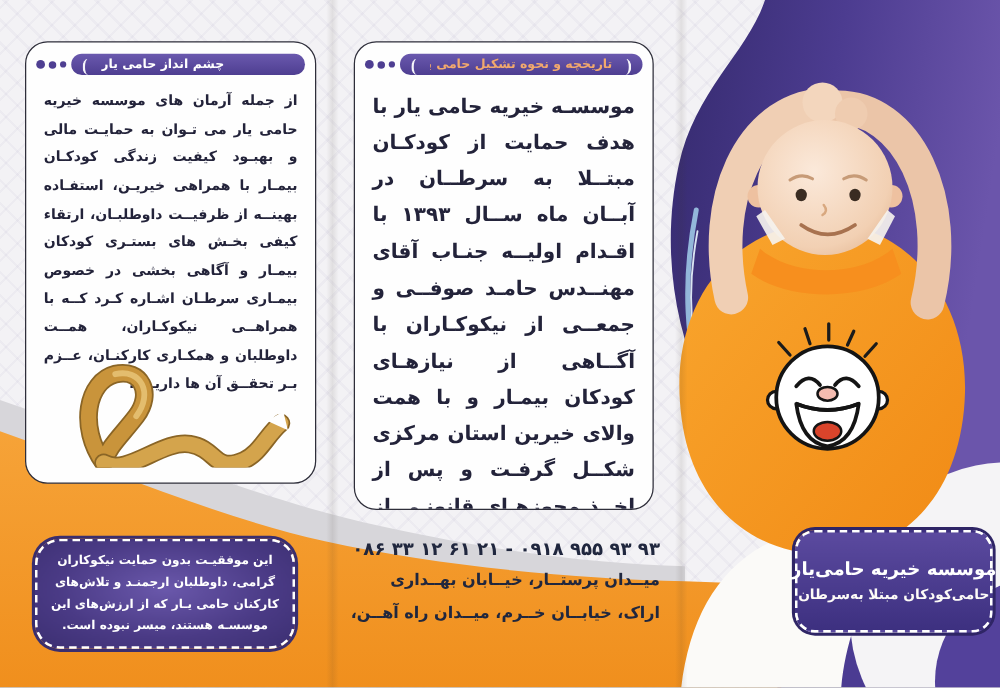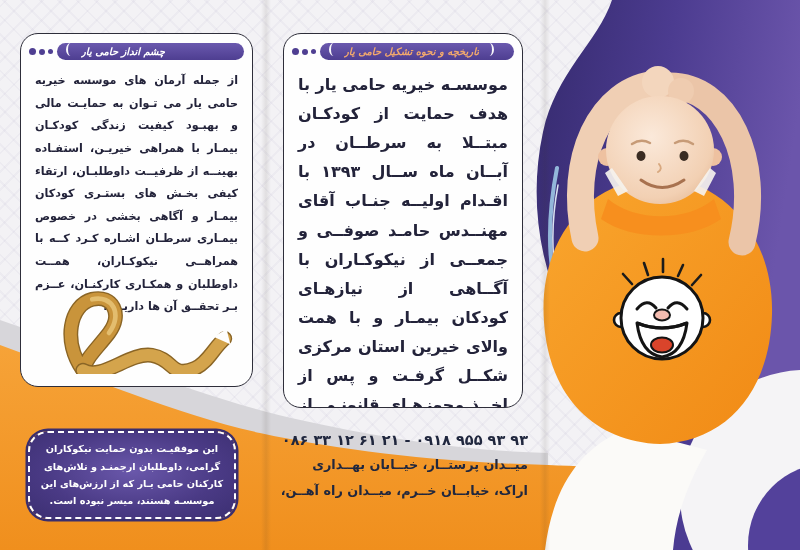--- a/index.html
+++ b/index.html
@@ -19,22 +19,22 @@
   .card{position:absolute;background:#fefefe;border:1.6px solid #2e2e3a;border-radius:18px;overflow:hidden;}
   .card.vision{left:20px;top:33px;width:231px;height:352px;}
   .card.history{left:283px;top:33px;width:238px;height:373px;}
 
   .card-head{display:flex;align-items:center;gap:4px;padding:9px 8px 2px 8px;}
   .dots{display:flex;align-items:center;gap:3px;flex:0 0 auto;}
   .dots i{display:block;border-radius:50%;background:#4f3f92;}
   .dots i:nth-child(1){width:7px;height:7px;}
   .dots i:nth-child(2){width:6px;height:6px;}
   .dots i:nth-child(3){width:5px;height:5px;}
-  .pill{flex:1;height:17px;border-radius:9px;display:flex;align-items:flex-start;
-    background:linear-gradient(180deg,#6a59ae,#4e3e91);padding:0 8px;min-width:0;font-style:italic;}
+  .pill{flex:1;height:17px;border-radius:9px;display:flex;align-items:flex-end;
+    background:linear-gradient(180deg,#6a59ae,#4e3e91);padding:0 8px;min-width:0;}
   .pill .notch{flex:0 0 auto;width:7px;height:13px;border-left:2px solid rgba(255,255,255,0.95);
     border-radius:50%;margin:0 6px 0 1px;}
   .pill .notch.right{border-left:none;border-right:2px solid rgba(255,255,255,0.95);margin:0 1px 0 6px;}
   .pill .label{direction:rtl;font-size:10px;font-weight:bold;color:#fff;white-space:nowrap;
     overflow:hidden;line-height:17px;}
   .pill .label.peach{color:#f2a96d;}
 
   .card-body{direction:rtl;text-align:justify;color:#23233a;font-weight:bold;padding:8px 14px 0 14px;}
   .vision .card-body{font-size:11.2px;line-height:2.02;}
   .history .card-body{font-size:16px;line-height:1.82;}
@@ -187,14 +187,18 @@
   <div class="ack-box">
     <div class="txt">این موفقیـت بدون حمایت نیکوکاران گرامی، داوطلبان ارجمنـد و تلاش‌های کارکنان حامی یـار که از ارزش‌های این موسسـه هستند، میسر نبوده است.</div>
   </div>
 
   <div class="contact">
     <div class="phones">۰۸۶ ۳۳ ۱۲ ۶۱ ۲۱ - ۰۹۱۸ ۹۵۵ ۹۳ ۹۳</div>
     <div class="addr">میــدان پرستــار، خیــابان بهــداری</div>
     <div class="addr">اراک، خیابــان خــرم، میــدان راه آهــن،</div>
   </div>
 
+  <div class="brand-box">
+    <div class="t1">موسسه خیریه حامی‌یار</div>
+    <div class="t2">حامی‌کودکان مبتلا به‌سرطان</div>
+  </div>
 
 </div>
 
 </body></html>

